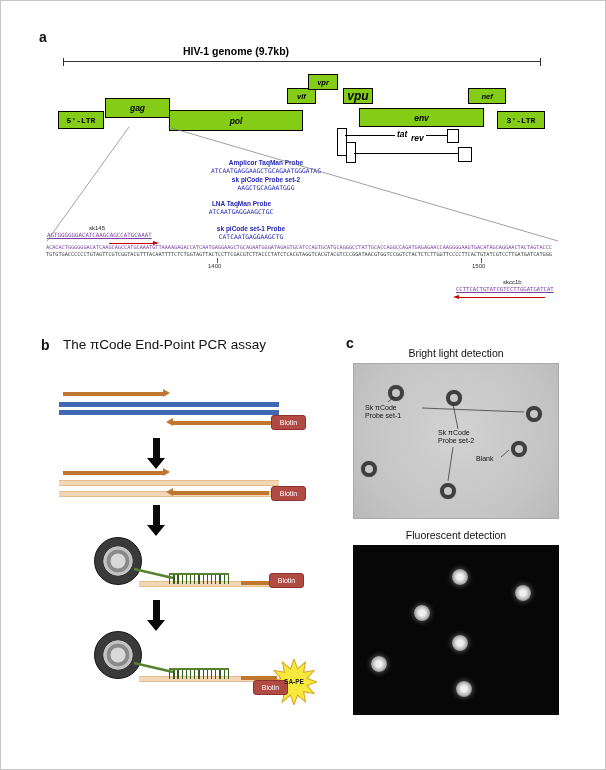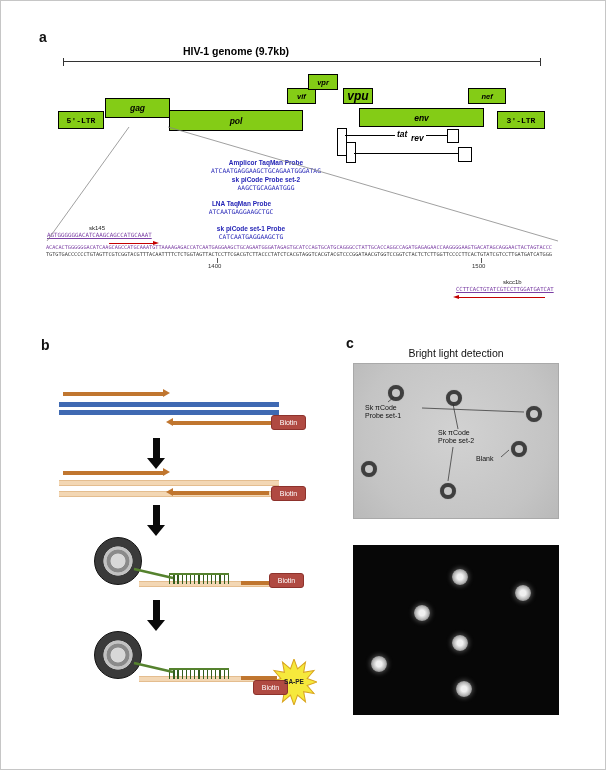--- a/index.html
+++ b/index.html
@@ -132,20 +132,21 @@
   <div class="tickmark" style="left:216px;top:257px;"></div>
   <div class="tick-label" style="left:207px;top:262px;">1400</div>
   <div class="tickmark" style="left:480px;top:257px;"></div>
   <div class="tick-label" style="left:471px;top:262px;">1500</div>
 
   <div class="primer-name" style="left:502px;top:278px;">skcc1b</div>
   <div class="primer-seq" style="left:455px;top:285px;font-size:5.6px;">CCTTCACTGTATCGTCCTTGGATGATCAT</div>
   <div class="red-arrow left" style="left:458px;top:296px;width:86px;"></div>
 
   <div class="panel-label" style="left:40px;top:336px;">b</div>
+  <div class="b-title" style="left:62px;top:336px;">The πCode End-Point PCR assay</div>
 
   <div class="oarrow-r" style="left:62px;top:391px;width:100px;"></div>
   <div class="bluebar" style="left:58px;top:401px;width:220px;"></div>
   <div class="bluebar" style="left:58px;top:409px;width:220px;"></div>
   <div class="oarrow-l" style="left:172px;top:420px;width:98px;"></div>
   <div class="biotin" style="left:270px;top:414px;">Biotin</div>
 
   <div class="dar" style="left:152px;top:437px;height:20px;"></div>
 
   <div class="oarrow-r" style="left:62px;top:470px;width:100px;"></div>
@@ -190,20 +191,21 @@
     </div>
     <div class="c-ann" style="left:84px;top:65px;">
       <span>Sk πCode</span>
       <span>Probe set-2</span>
     </div>
     <div class="c-ann" style="left:122px;top:91px;">
       <span>Blank</span>
     </div>
   </div>
 
+  <div class="c-title" style="left:352px;top:528px;">Fluorescent detection</div>
   <div class="fluor-box">
     <div class="fdisc" style="left:99px;top:24px;"></div>
     <div class="fdisc" style="left:162px;top:40px;"></div>
     <div class="fdisc" style="left:61px;top:60px;"></div>
     <div class="fdisc" style="left:99px;top:90px;"></div>
     <div class="fdisc" style="left:18px;top:111px;"></div>
     <div class="fdisc" style="left:103px;top:136px;"></div>
   </div>
 
 

